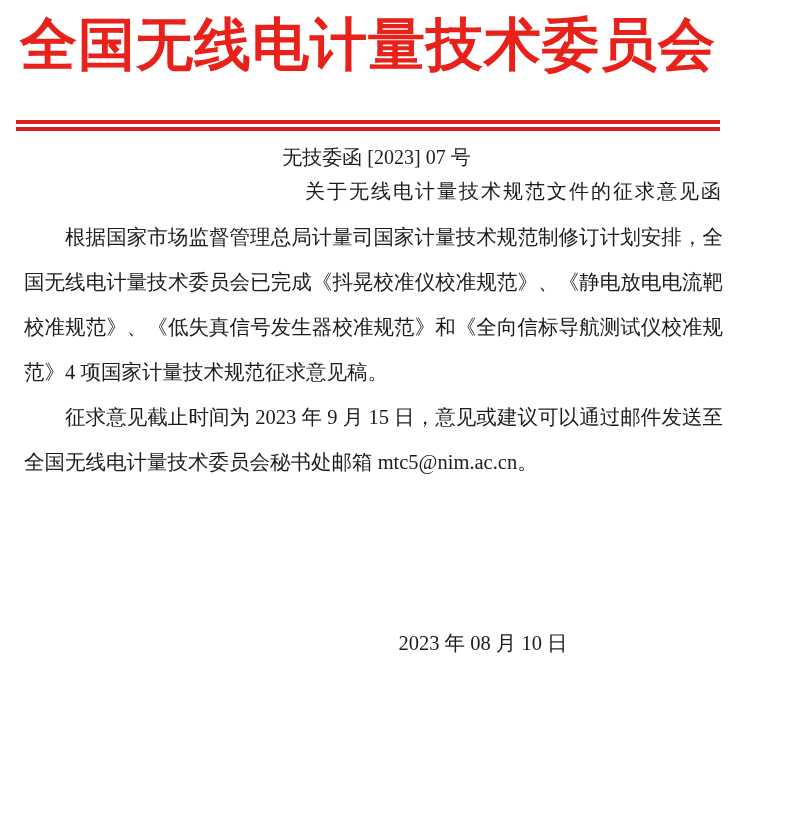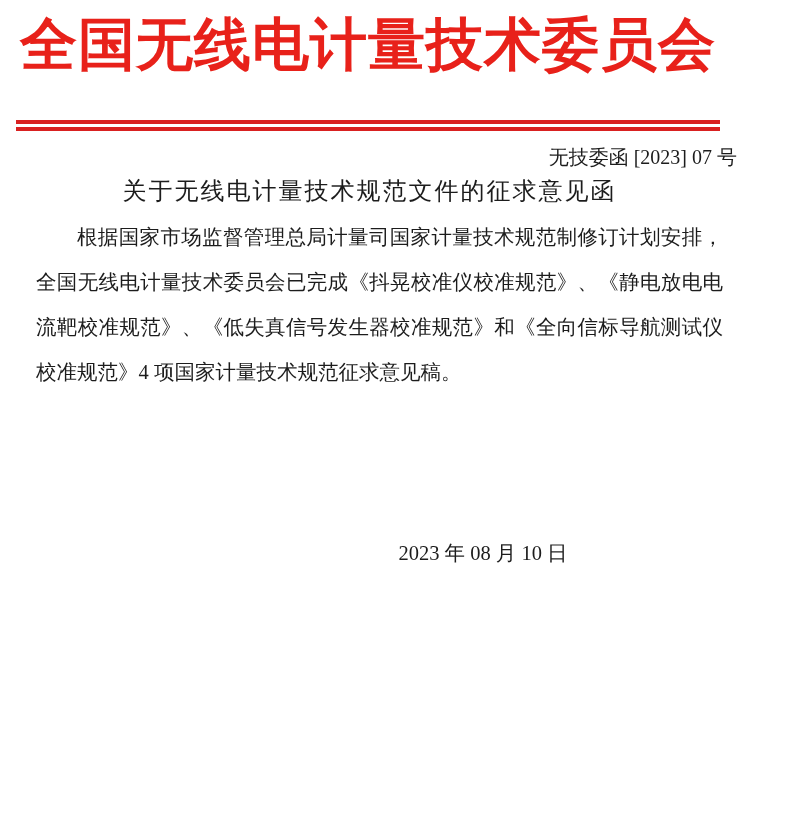--- a/index.html
+++ b/index.html
@@ -47,39 +47,39 @@
     background: var(--rule-red);
   }
   .red-rule .gap {
     height: 3px;
     background: transparent;
   }
   
   .doc-number {
     margin: 14px 0 0 16px;
     width: 721px;
-    text-align: right;
+    text-align: center;
     font-size: 20px;
     line-height: 24px;
     color: var(--ink);
   }
   
   .doc-title {
     margin: 6px 0 0 16px;
     width: 707px;
-    text-align: center;
-    font-size: 24px;
+    text-align: right;
+    font-size: 20px;
     line-height: 32px;
     font-weight: normal;
     letter-spacing: 2px;
     color: var(--ink);
   }
   
   .body-text {
-    margin: 8px 77px 0 36px; 
+    margin: 8px 77px 0 24px; 
     font-size: 20.5px;
     line-height: 45px;
     text-align: justify;
     text-justify: inter-ideograph;
     color: var(--ink);
   }
   .body-text p {
     margin: 0;
     padding: 0;
     text-indent: 2em;
@@ -106,19 +106,20 @@
     <div class="gap"></div>
     <div class="bar"></div>
   </div>
 
   <div class="doc-number">无技委函 [2023] 07 号</div>
 
   <h2 class="doc-title">关于无线电计量技术规范文件的征求意见函</h2>
 
   <div class="body-text">
     <p>根据国家市场监督管理总局计量司国家计量技术规范制修订计划安排，全国无线电计量技术委员会已完成《抖晃校准仪校准规范》、《静电放电电流靶校准规范》、《低失真信号发生器校准规范》和《全向信标导航测试仪校准规范》4 项国家计量技术规范征求意见稿。</p>
+    <p>征求意见截止时间为 2023 年 9 月 15 日，意见或建议可以通过邮件发送至全国无线电计量技术委员会秘书处邮箱 mtc5@nim.ac.cn。</p>
   </div>
 
   <div class="signature-block">
     <div>2023 年 08 月 10 日</div>
   </div>
 
 </div>
 
 </body></html>

